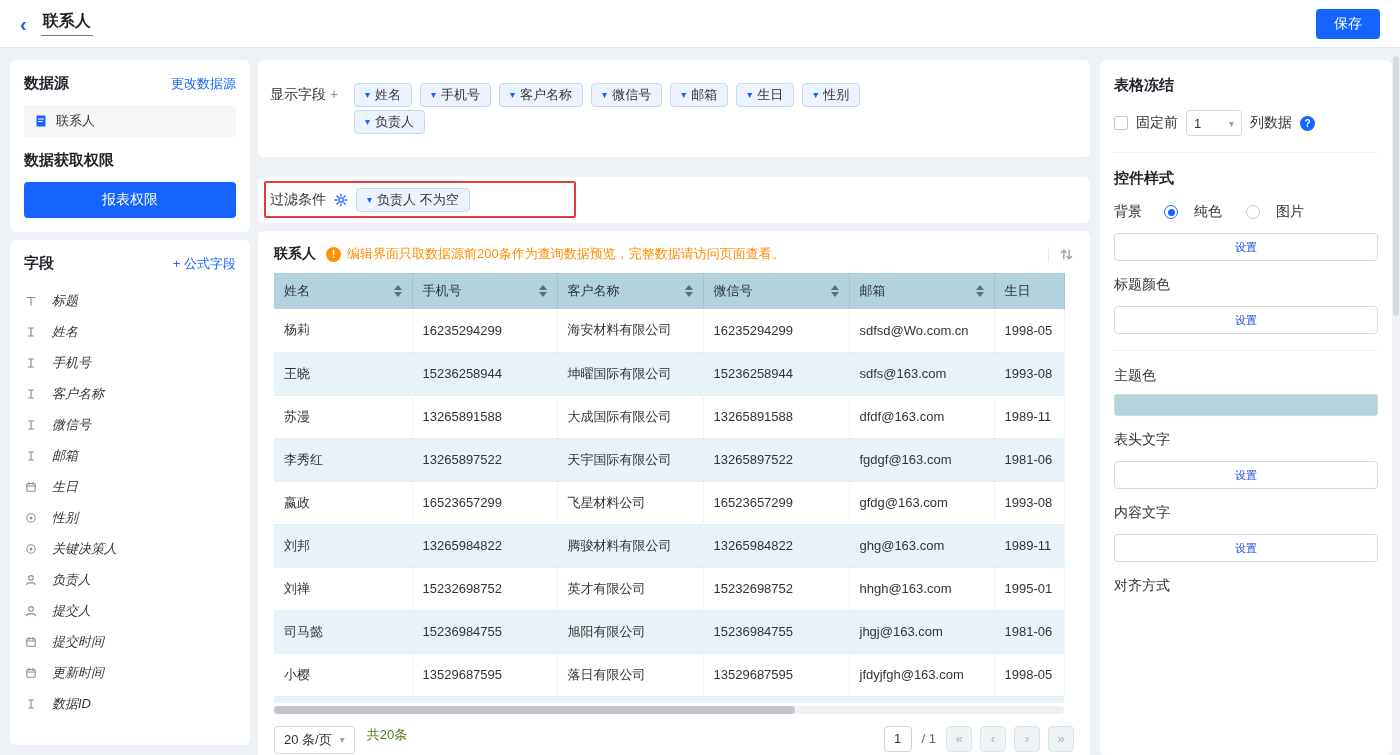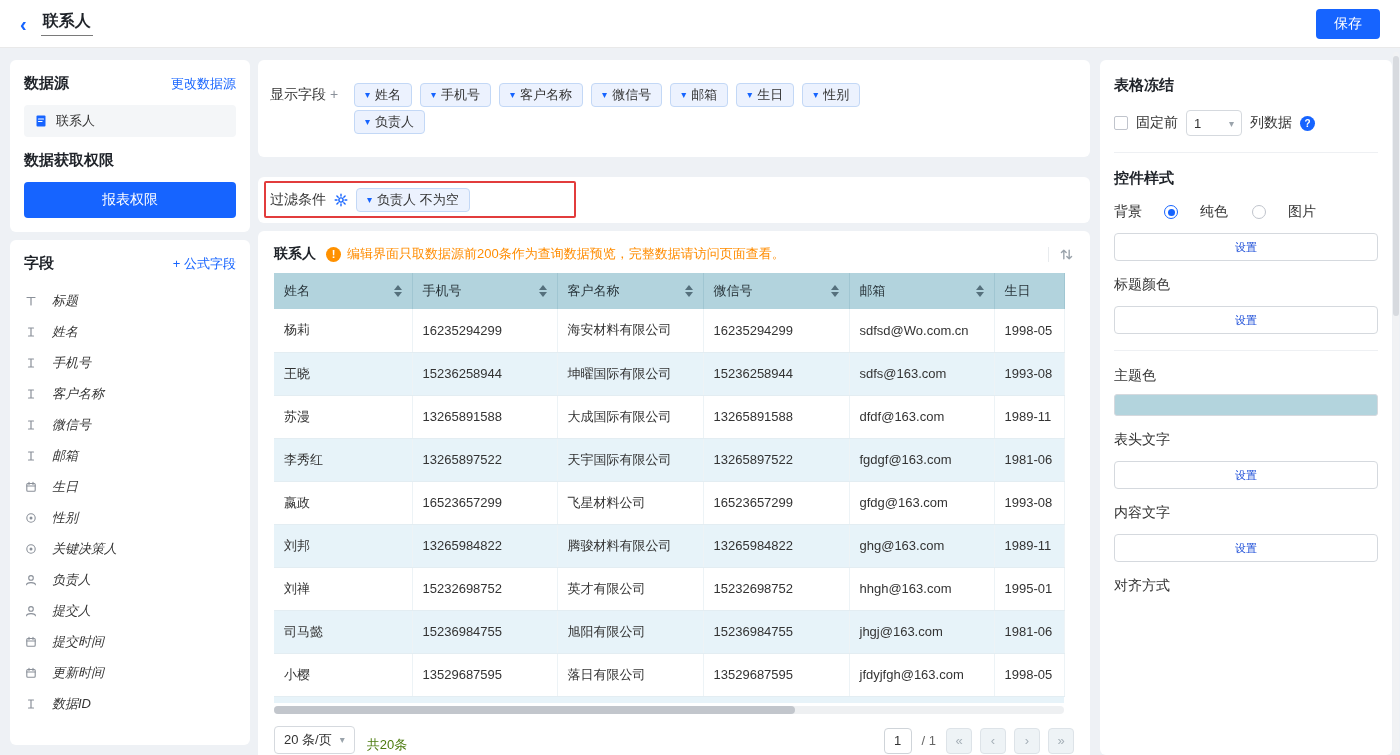--- a/index.html
+++ b/index.html
@@ -61,21 +61,21 @@
                   border-bottom:1px solid #e3edf2; border-right:1px solid #edf3f6; white-space:nowrap; overflow:hidden; }
   table.data tr.alt td { background:#e7f3f9; }
   .sorter { display:inline-flex; flex-direction:column; gap:2px; margin-left:6px; }
   .sorter i { width:0; height:0; border-left:4px solid transparent; border-right:4px solid transparent; }
   .sorter .up { border-bottom:5px solid #55707c; }
   .sorter .down { border-top:5px solid #55707c; }
   .partial-row { width:790px; height:6px; background:#e7f3f9; }
   .hscroll { width:790px; height:8px; background:#eef0f2; border-radius:4px; margin-top:3px; position:relative; }
   .hscroll .thumb { position:absolute; left:0; top:0; height:8px; width:66%; background:#c2c6cc; border-radius:4px; cursor:pointer; }
 
-  .pager { display:flex; align-items:flex-end; margin-top:12px; }
+  .pager { display:flex; align-items:flex-start; margin-top:12px; }
   .psize { display:flex; align-items:center; gap:8px; border:1px solid #d5d9de; border-radius:4px;
            height:28px; padding:0 9px; font-size:13px; color:#333; cursor:pointer; }
   .psize .caret { color:#9aa3ab; font-size:10px; }
   .ptotal { margin-left:12px; font-size:13px; color:#4d7c0f; }
   .pnav { margin-left:auto; display:flex; align-items:center; gap:8px; }
   .pcur { width:28px; height:26px; border:1px solid #cfd4d9; border-radius:4px; background:#fff;
           display:flex; align-items:center; justify-content:center; font-size:13px; }
   .pslash { font-size:13px; color:#666; margin:0 2px; }
   .nbtn { width:26px; height:26px; border:1px solid #dde3e8; border-radius:4px; background:#eef3f6;
           color:#a6b0b8; font-size:13px; display:flex; align-items:center; justify-content:center; cursor:pointer; }
@@ -90,21 +90,21 @@
   .tin { width:66px; height:26px; border:1px solid #d5d9de; border-radius:4px; background:#fff; }
   .msel { display:flex; align-items:center; justify-content:space-between; width:56px; height:26px;
           border:1px solid #d5d9de; border-radius:4px; padding:0 7px; font-size:13px; cursor:pointer; }
   .msel .caret { color:#9aa3ab; font-size:10px; }
   .help { width:15px; height:15px; border-radius:50%; background:#1664ff; color:#fff; font-size:10px; font-weight:bold;
           display:inline-flex; align-items:center; justify-content:center; cursor:pointer; }
   .radio { width:14px; height:14px; border-radius:50%; border:1px solid #c0c4cc; background:#fff; flex:none;
            display:inline-flex; align-items:center; justify-content:center; cursor:pointer; }
   .radio.on { border-color:#1664ff; }
   .radio.on::after { content:""; width:7px; height:7px; border-radius:50%; background:#1664ff; }
-  .rgroup { display:flex; align-items:center; gap:22px; }
+  .rgroup { display:flex; align-items:center; gap:16px; }
   .setbtn { width:100%; height:28px; border:1px solid #d5d9de; border-radius:4px; background:#fff;
             font-size:11px; color:#1d4ed8; margin-top:12px; cursor:pointer; }
   .r-label { font-size:14px; color:#333; margin-top:15px; }
   .swatch { width:100%; height:22px; border:1px solid #d5d9de; border-radius:3px; margin-top:9px; cursor:pointer; }
 
   .win-scroll { position:absolute; right:1px; top:52px; bottom:4px; width:6px; background:#f1f2f4; border-radius:3px; }
   .win-scroll .thumb { position:absolute; top:4px; width:6px; height:260px; background:#d7dadf; border-radius:3px; }
 </style>
 </head>
 <body>

